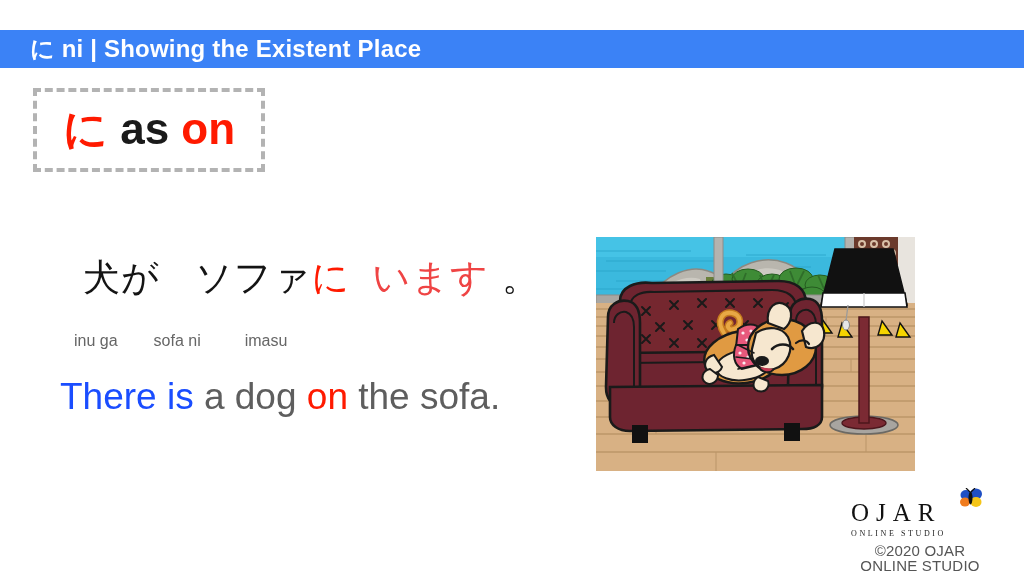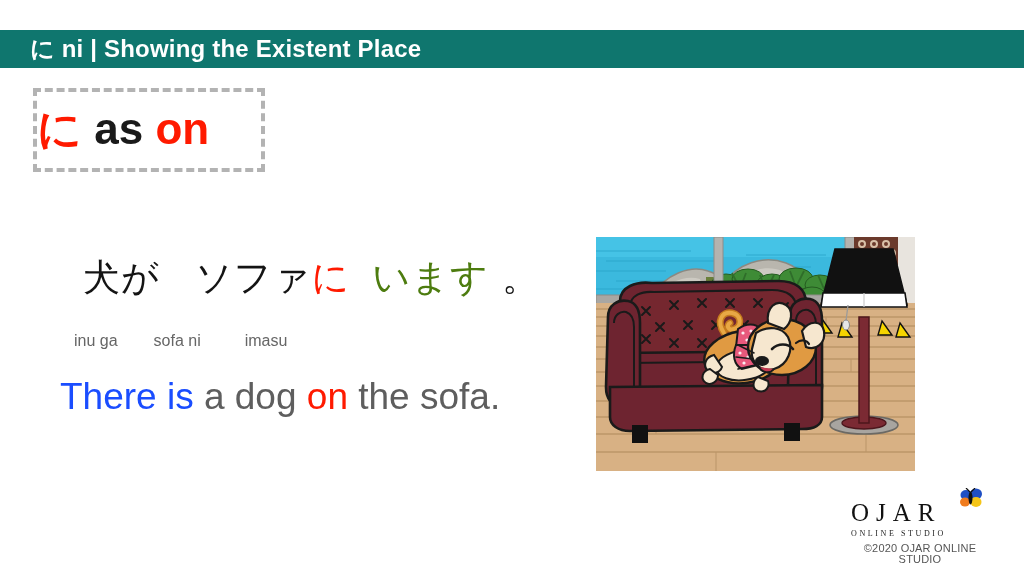--- a/index.html
+++ b/index.html
@@ -23,21 +23,21 @@
     background: #ffffff;
   }
 
   
   .header-bar {
     position: absolute;
     left: 0;
     top: 30px;
     width: 1024px;
     height: 38px;
-    background: #0f766e;
+    background: #3b82f6;
     display: flex;
     align-items: center;
   }
   .header-title {
     color: #ffffff;
     font-size: 24px;
     font-weight: bold;
     letter-spacing: 0.2px;
     padding-left: 30px;
     white-space: nowrap;
@@ -48,21 +48,21 @@
   .title-box {
     position: absolute;
     left: 33px;
     top: 88px;
     width: 232px;
     height: 84px;
     border: 4px dashed #b3b3b3;
     box-sizing: border-box;
     display: flex;
     align-items: center;
-    justify-content: flex-start;
+    justify-content: center;
   }
   .title-box-inner {
     font-size: 44px;
     font-weight: bold;
     line-height: 1;
     white-space: nowrap;
     margin-top: -2px;
   }
   .t-red { color: #ff1a00; }
   .t-black { color: #1a1a1a; }
@@ -72,21 +72,21 @@
     position: absolute;
     left: 70px;
     top: 258px;
     font-size: 37px;
     line-height: 1.1;
     white-space: nowrap;
     letter-spacing: 1px;
   }
   .jp-black { color: #141414; margin-left: 13px; }
   .jp-red { color: #ff1a00; }
-  .jp-blue { color: #4d7c0f; }
+  .jp-blue { color: #ef4444; }
   .jp-sp { display: inline-block; width: 22px; }
 
   
   .romaji {
     position: absolute;
     left: 74px;
     top: 332px;
     font-size: 16px;
     color: #666666;
     white-space: nowrap;
@@ -152,21 +152,21 @@
     top: -12px;
     width: 26px;
     height: 22px;
   }
   .copyright {
     position: absolute;
     left: 845px;
     top: 543px;
     width: 150px;
     text-align: center;
-    font-size: 11px;
+    font-size: 15px;
     color: #555555;
     letter-spacing: 0.2px;
     line-height: 1;
   }
 </style>
 </head>
 <body>
 
 <div class="slide">
 

